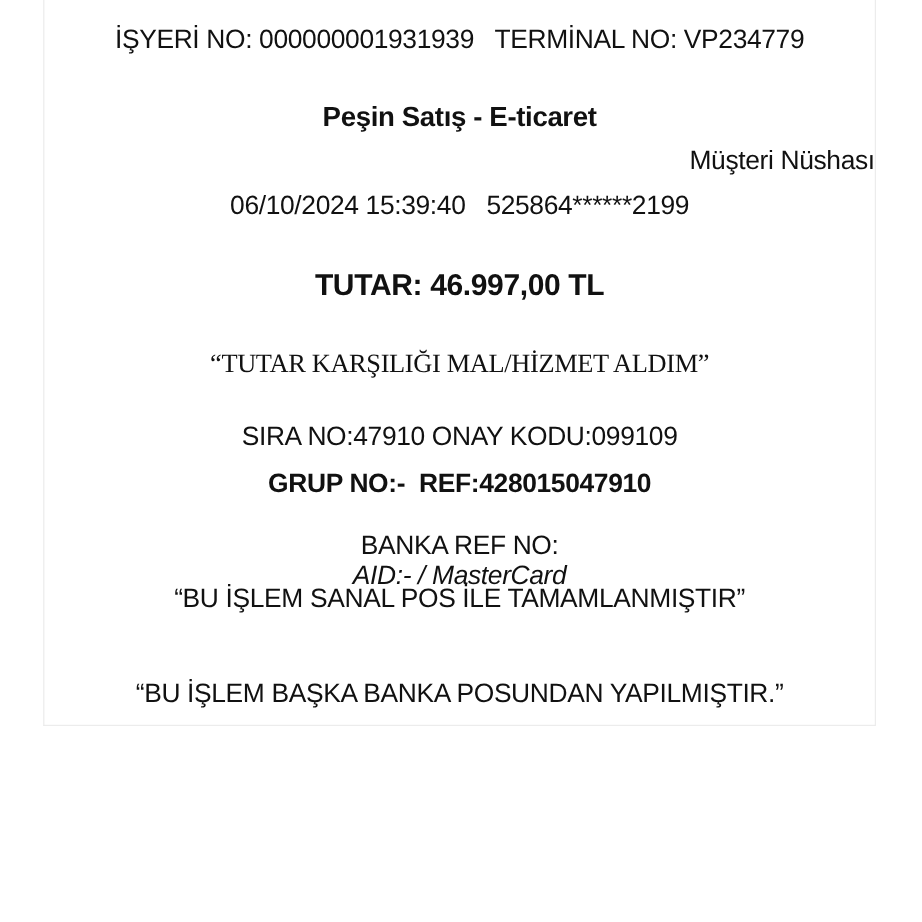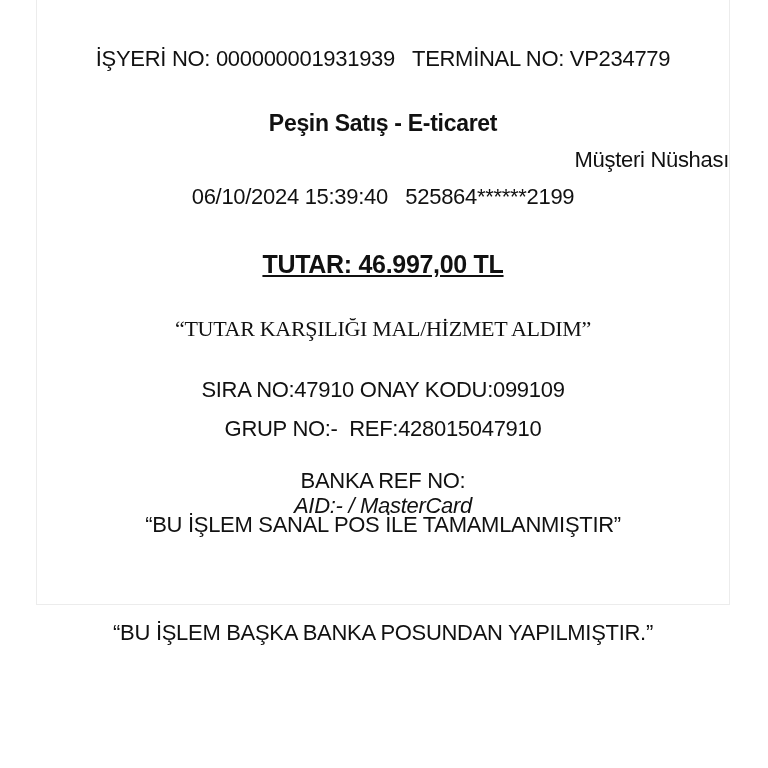--- a/index.html
+++ b/index.html
@@ -28,35 +28,34 @@
     box-sizing: border-box;
   }
   .line {
     position: absolute;
     left: 0;
     width: 100%;
     text-align: center;
     white-space: pre;
     font-size: 22px;
     letter-spacing: -0.3px;
-    margin-top: 26px;
   }
   .bold { font-weight: bold; }
   .title { font-size: 23px; }
-  .amount { font-size: 25px; text-decoration: underline; }
+  .amount { font-size: 25px; }
 </style>
 </head>
 <body>
 
 <div class="receipt">
   <div class="line" style="top:22px;">İŞYERİ NO: 000000001931939   TERMİNAL NO: VP234779</div>
   <div class="line bold title" style="top:86px;">Peşin Satış - E-ticaret</div>
   <div class="line" style="top:123px;text-align:right;">Müşteri Nüshası</div>
   <div class="line" style="top:160px;">06/10/2024 15:39:40   525864******2199</div>
   <div class="line bold amount" style="top:226px;">TUTAR: 46.997,00 TL</div>
   <div class="line" style="top:292px;font-family:Liberation Serif, serif;">“TUTAR KARŞILIĞI MAL/HİZMET ALDIM”</div>
   <div class="line" style="top:353px;">SIRA NO:47910 ONAY KODU:099109</div>
-  <div class="line" style="top:392px;">GRUP NO:-  REF:428015047910</div>
+  <div class="line" style="top:392px;font-weight:bold;">GRUP NO:-  REF:428015047910</div>
   <div class="line" style="top:444px;">BANKA REF NO:</div>
   <div class="line" style="top:469px;font-style:italic;">AID:- / MasterCard</div>
   <div class="line" style="top:488px;">“BU İŞLEM SANAL POS İLE TAMAMLANMIŞTIR”</div>
-  <div class="line" style="top:596px;text-align:center;">“BU İŞLEM BAŞKA BANKA POSUNDAN YAPILMIŞTIR.”</div>
+  <div class="line" style="top:567px;text-align:center;">“BU İŞLEM BAŞKA BANKA POSUNDAN YAPILMIŞTIR.”</div>
 </div>
 
 </body></html>

